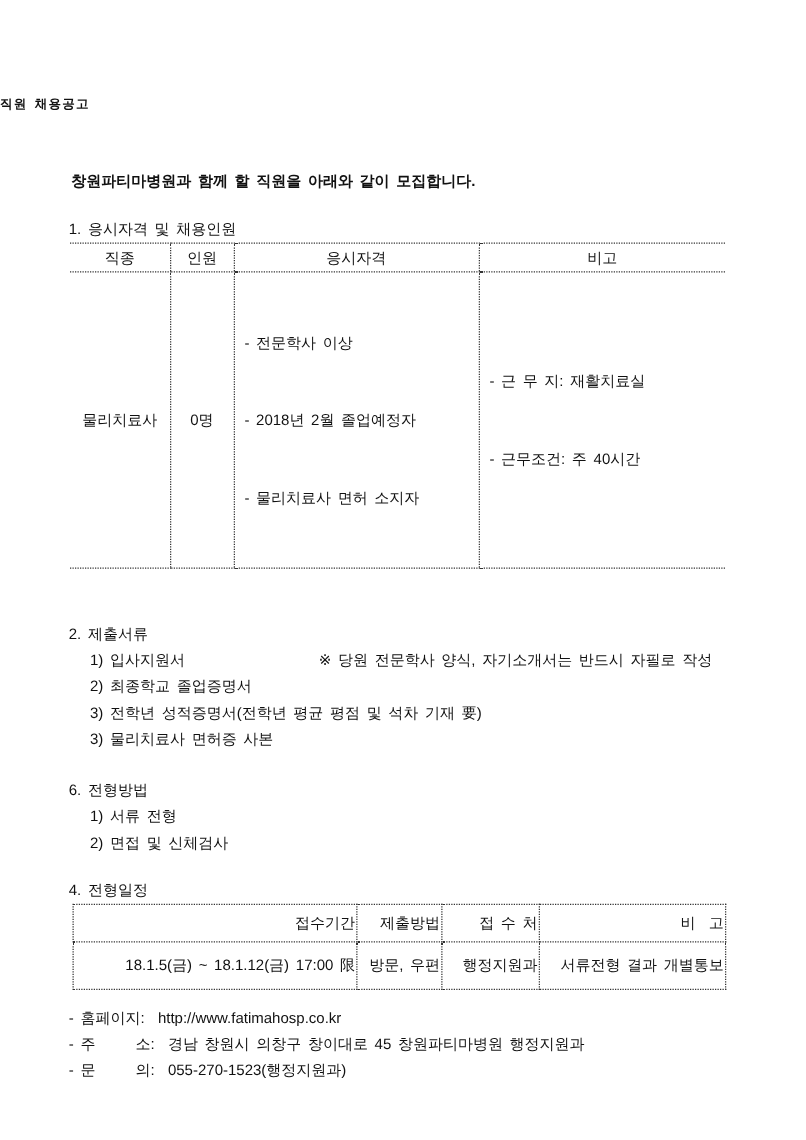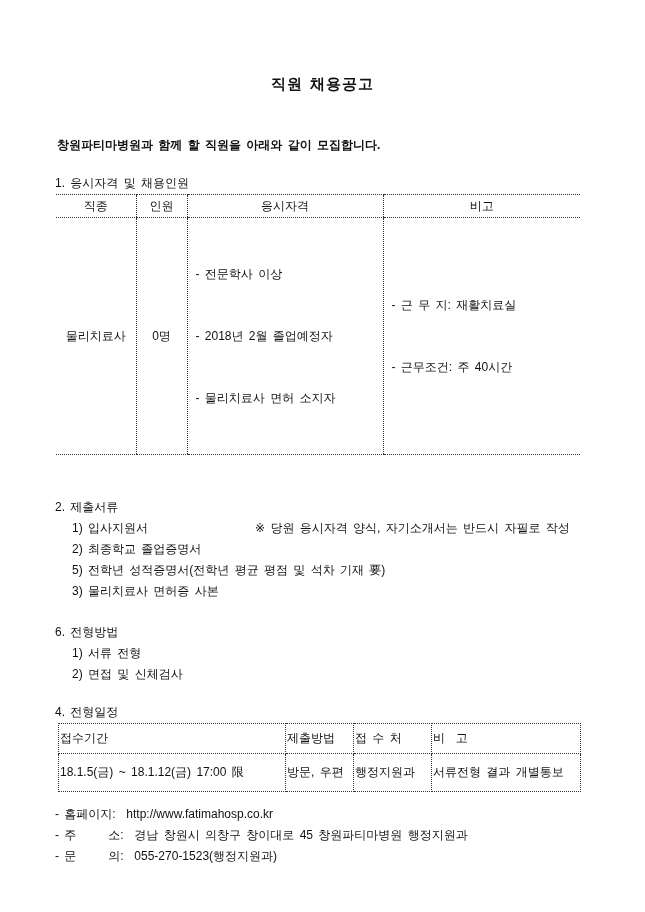--- a/index.html
+++ b/index.html
@@ -12,22 +12,22 @@
     color: #111111;
     font-family: "Liberation Sans", "DejaVu Sans", sans-serif;
     font-size: 12px;
     line-height: 21px;
     word-spacing: 2px;
     overflow: hidden;
     box-sizing: border-box;
   }
   .title {
     margin: 73px 0 0 0;
-    text-align: center;
-    font-size: 15px;
+    text-align: left;
+    font-size: 10px;
     font-weight: bold;
     letter-spacing: 1px;
     line-height: 22px;
   }
   .intro { margin: 40px 0 0 57px; font-weight: bold; }
   .sec-heading { margin-left: 55px; }
   .sec1-heading { margin-top: 17px; }
 
   
   .t1 {
@@ -62,21 +62,21 @@
   
   .t2 {
     border-collapse: collapse;
     table-layout: fixed;
     width: 522px;
     margin: 0 0 0 58px;
   }
   .t2 th, .t2 td {
     border: 1px dotted #333;
     font-weight: normal;
-    text-align: left;
+    text-align: right;
     white-space: pre;
   }
   .t2 th { height: 27px; }
   .t2 td { height: 35px; }
 
   .footer { margin: 12px 0 0 55px; }
   .footer-line { white-space: pre; }
 </style>
 </head>
 <body>
@@ -117,24 +117,24 @@
           <div class="cell-line">- 근 무 지: 재활치료실</div>
           <div class="cell-line">- 근무조건: 주 40시간</div>
         </td>
       </tr>
     </tbody>
   </table>
 
   <div class="sec-heading sec2-heading">2. 제출서류</div>
   <div class="list-row">
     <span class="first-item">1) 입사지원서</span>
-    <span class="note">※ 당원 응시자격 양식, 자기소개서는 반드시 자필로 작성</span>
+    <span class="note">※ 당원 전문학사 양식, 자기소개서는 반드시 자필로 작성</span>
   </div>
   <div class="list-item">2) 최종학교 졸업증명서</div>
-  <div class="list-item">5) 전학년 성적증명서(전학년 평균 평점 및 석차 기재 要)</div>
+  <div class="list-item">3) 전학년 성적증명서(전학년 평균 평점 및 석차 기재 要)</div>
   <div class="list-item">3) 물리치료사 면허증 사본</div>
 
   <div class="sec-heading sec3-heading">6. 전형방법</div>
   <div class="list-item">1) 서류 전형</div>
   <div class="list-item">2) 면접 및 신체검사</div>
 
   <div class="sec-heading sec4-heading">4. 전형일정</div>
 
   <table class="t2">
     <colgroup>

